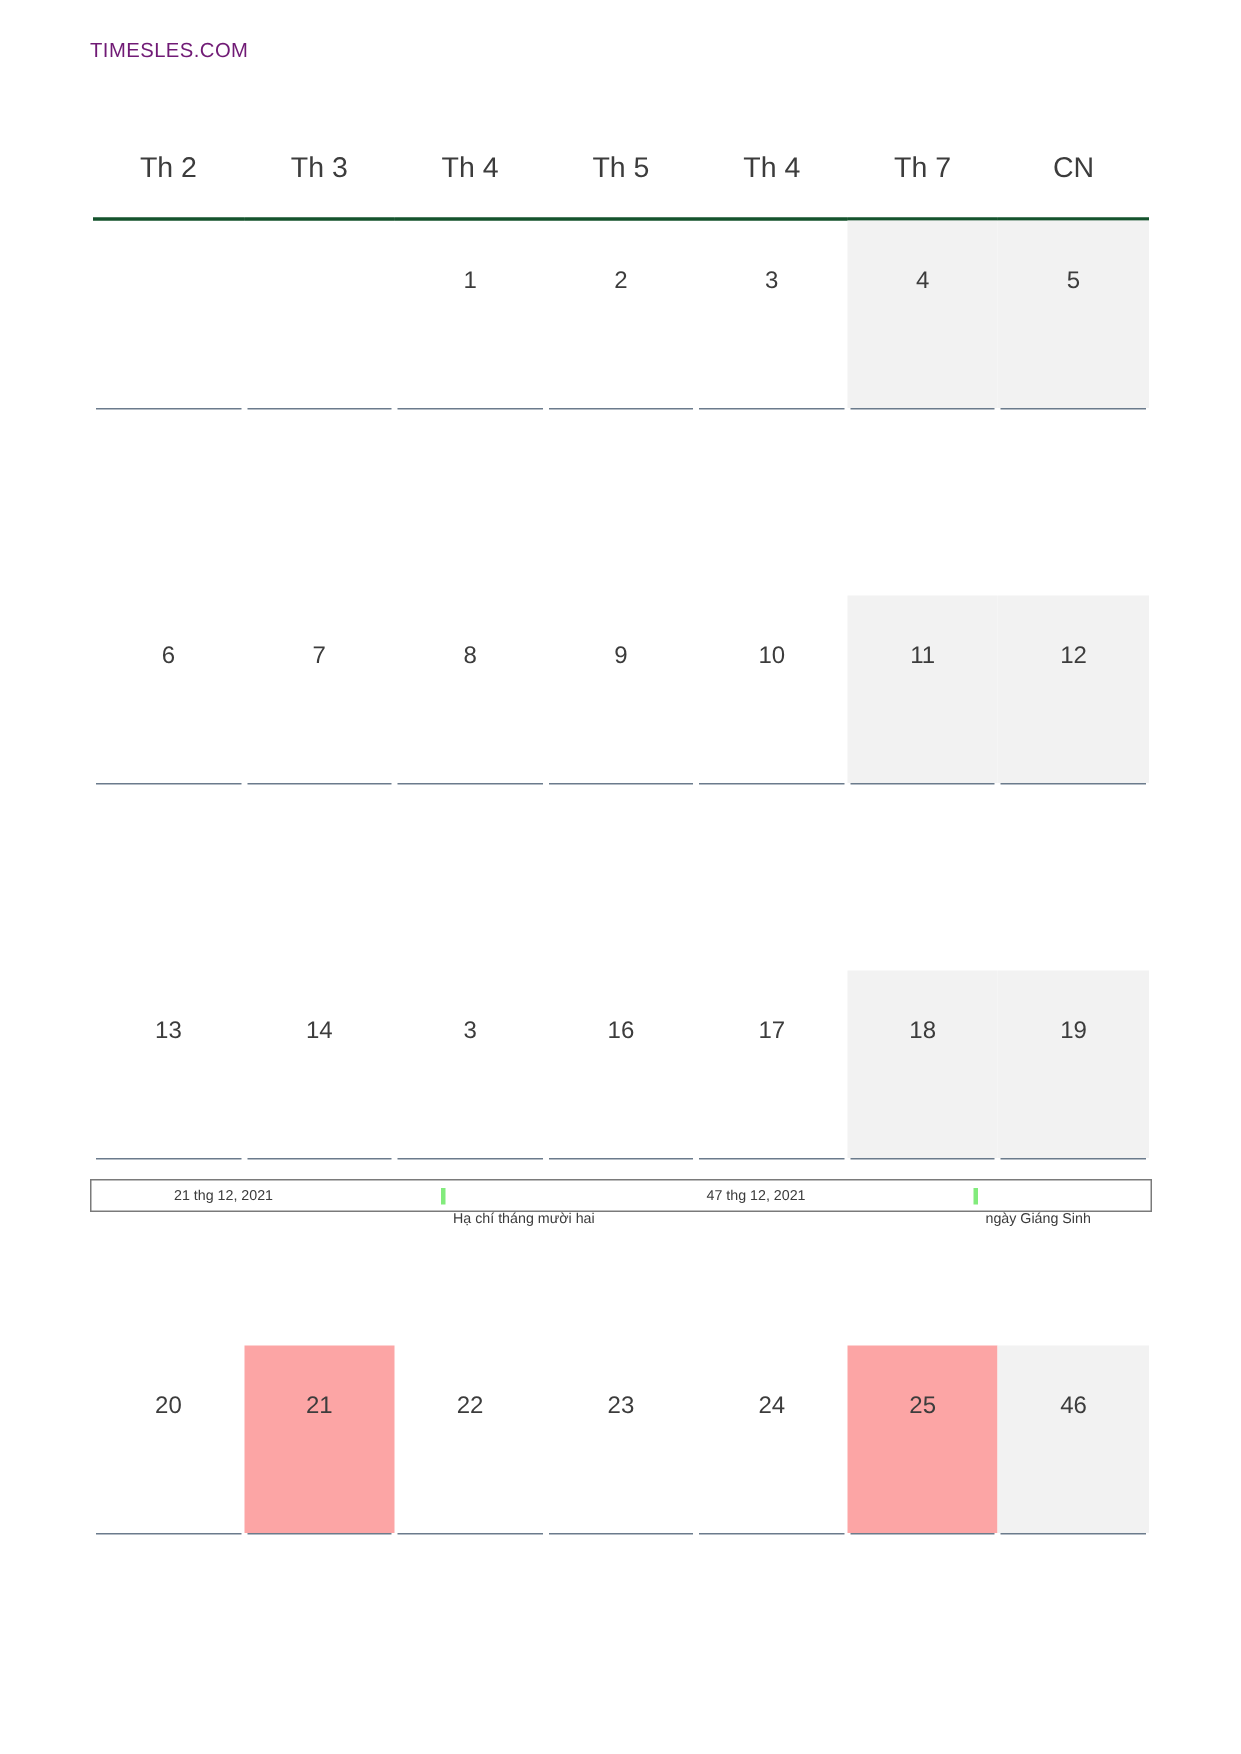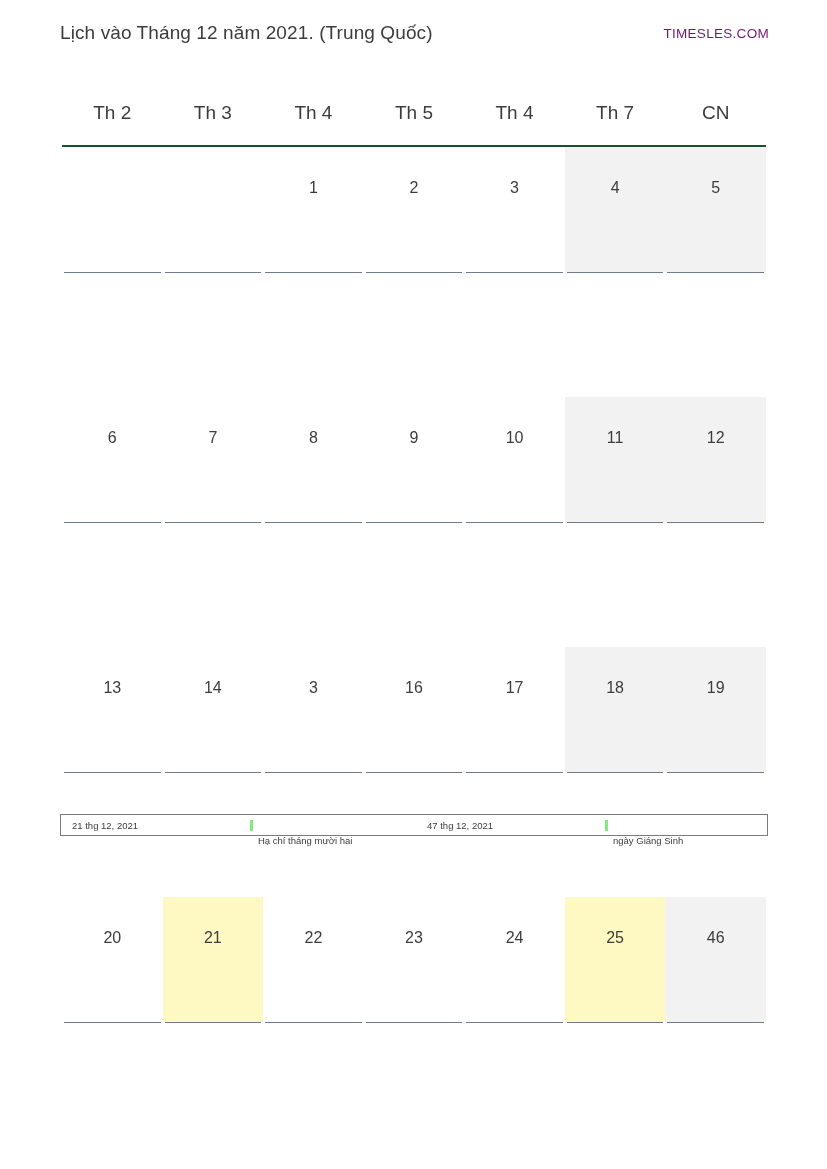--- a/index.html
+++ b/index.html
@@ -97,47 +97,48 @@
     line-height: 1;
   }
 
   
   .weekend .cell {
     background: #f2f2f2;
   }
 
   
   .holiday .cell {
-    background: #fef9c3;
+    background: #fca5a5;
   }
 
   
   .rule-row td {
     height: 1px;
     padding: 0;
   }
   .rule {
     height: 1px;
     background: #6b7b8c;
     margin: 0 2px;
   }
 
   
   .legend {
     position: absolute;
-    top: 814px;
+    top: 786px;
     left: 60px;
     width: 708px;
     height: 22px;
     border: 1px solid #7a7a7a;
     box-sizing: border-box;
     display: flex;
     align-items: center;
     font-size: 9.5px;
     color: #3c3c3c;
+    padding-left: 44px;
   }
   .legend-item {
     display: flex;
     align-items: center;
     height: 100%;
   }
   .legend-date {
     padding-left: 11px;
     white-space: nowrap;
   }
@@ -156,21 +157,20 @@
   .lg-d1 { width: 175px; }
   .lg-n1 { width: 180px; }
   .lg-d2 { width: 175px; }
 </style>
 </head>
 <body>
 
 <div class="page">
 
   <div class="header">
-    <div class="header-title">Lịch vào Tháng 12 năm 2021. (Trung Quốc)</div>
     <div class="brand">TIMESLES.COM</div>
   </div>
 
   <div class="calendar">
     <table class="cal">
       <thead>
         <tr>
           <th>Th 2</th>
           <th>Th 3</th>
           <th>Th 4</th>

